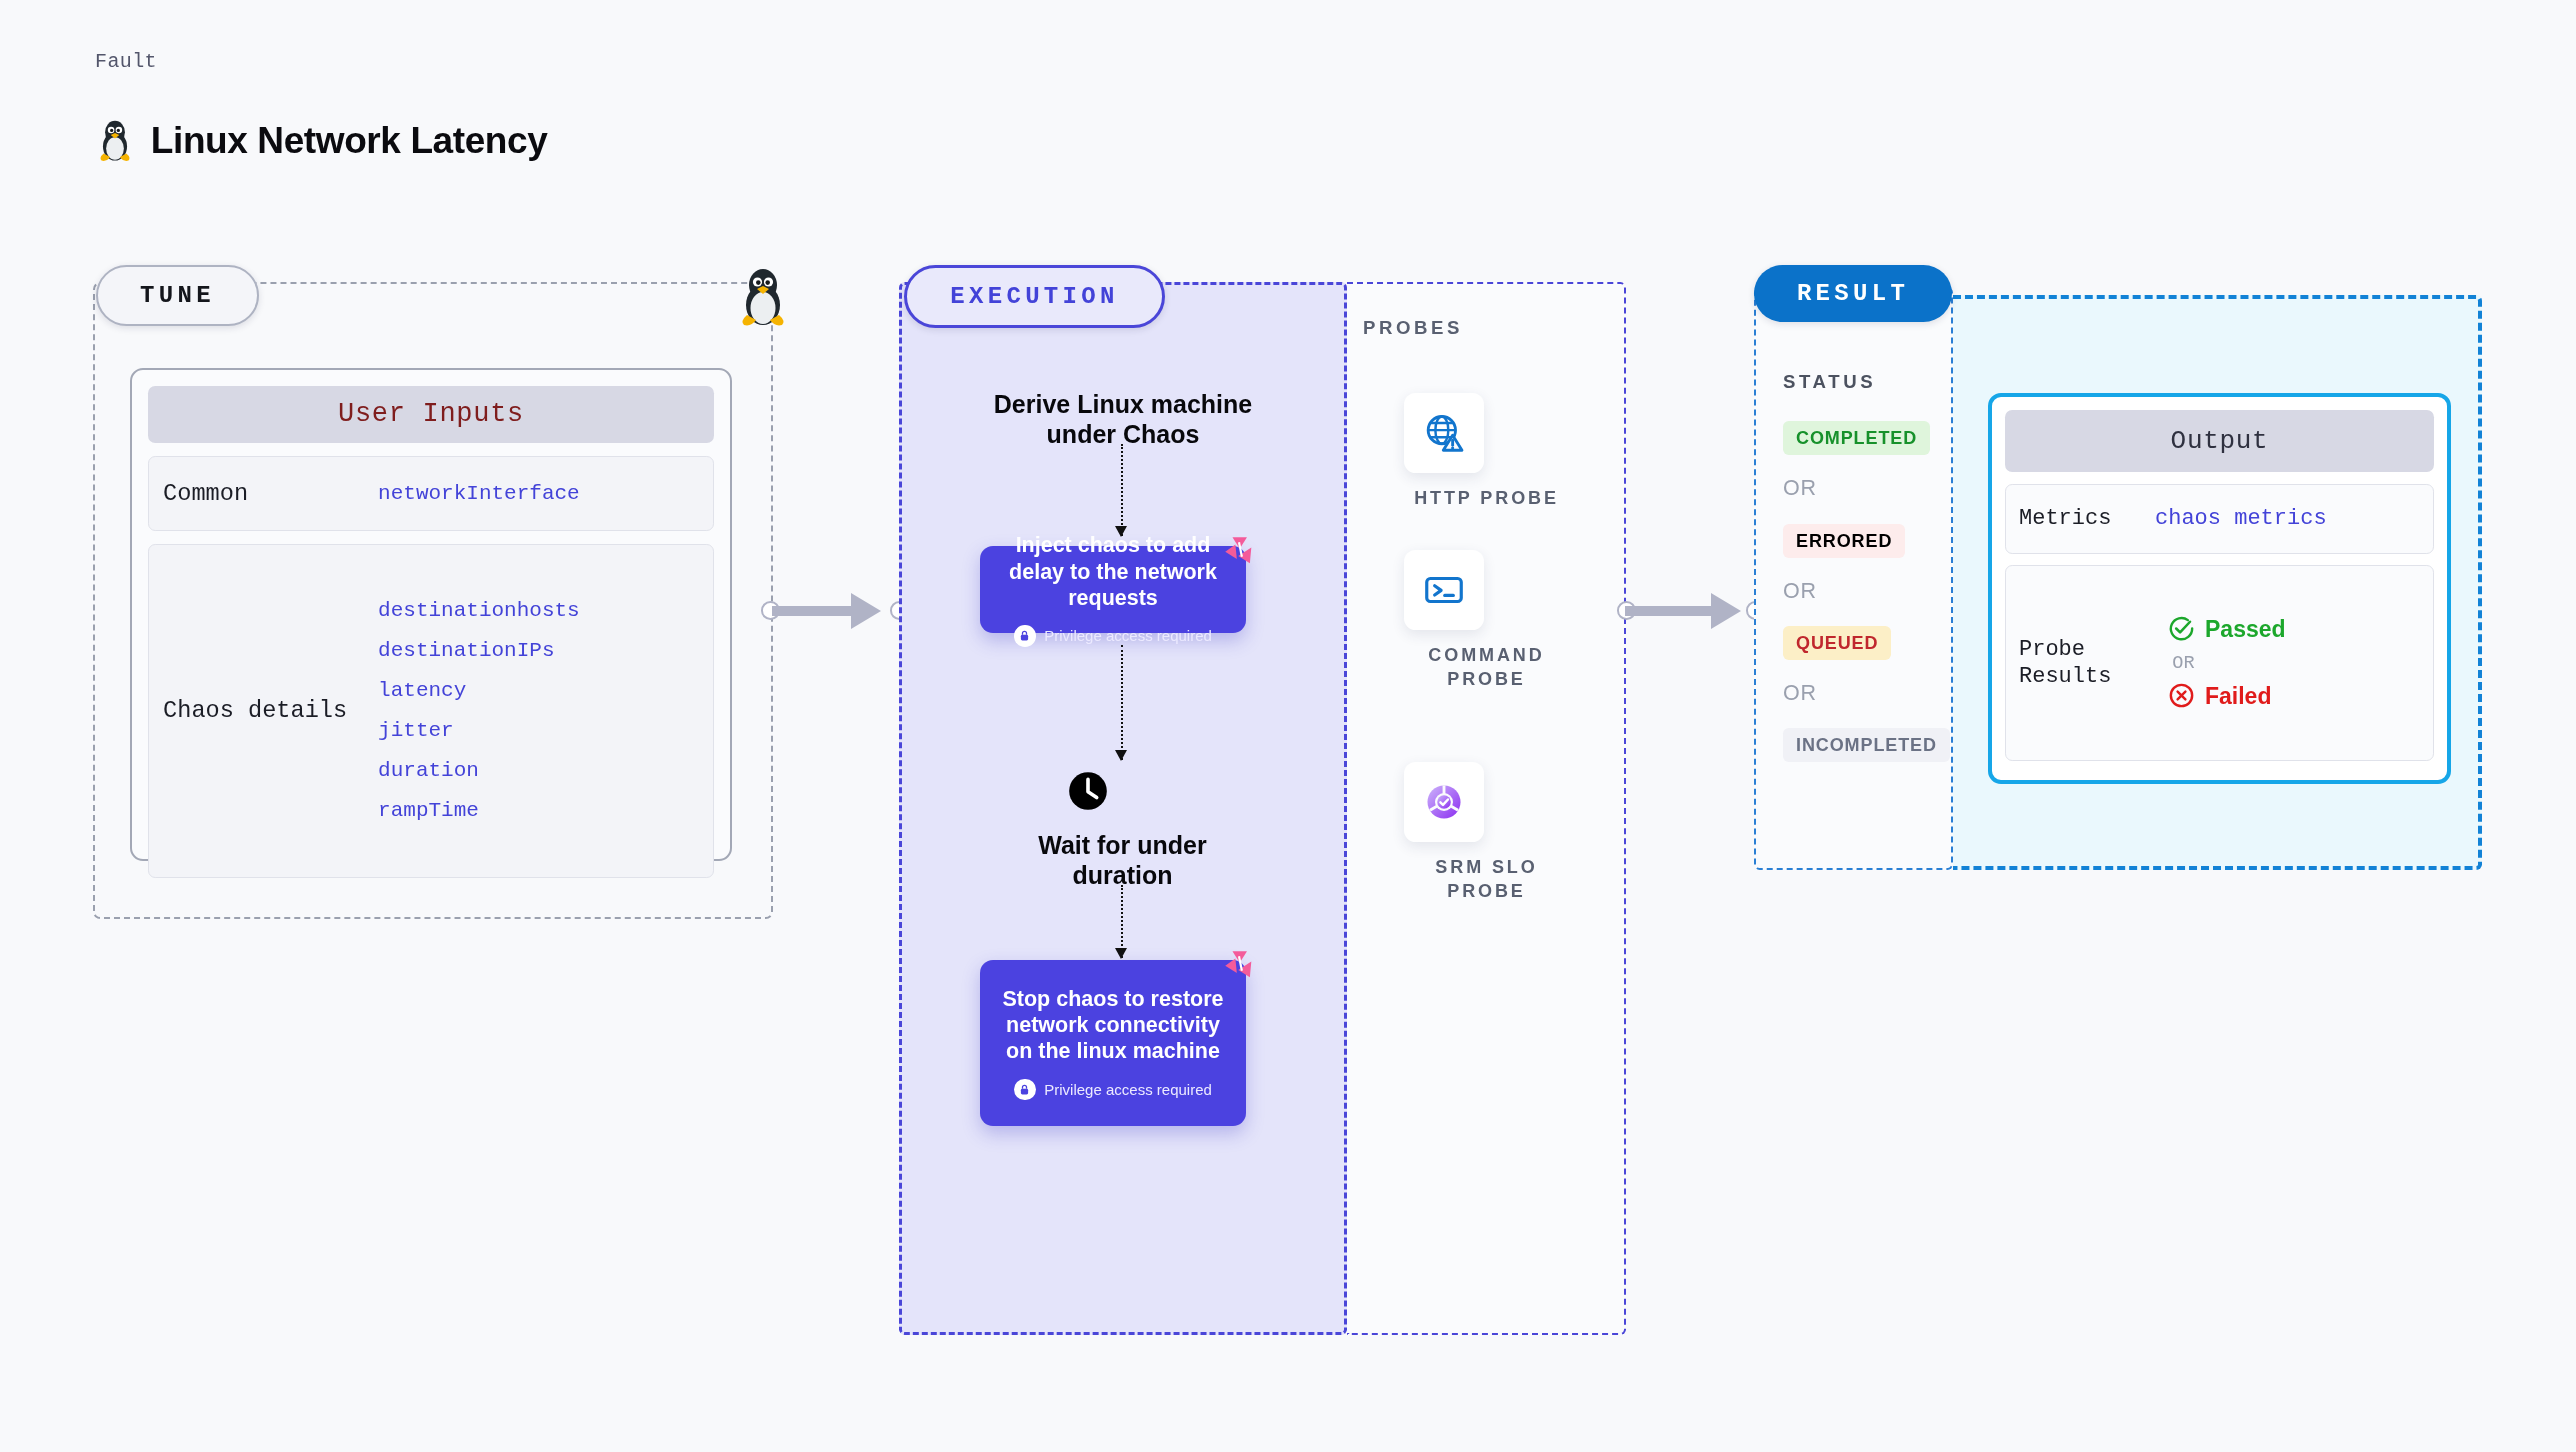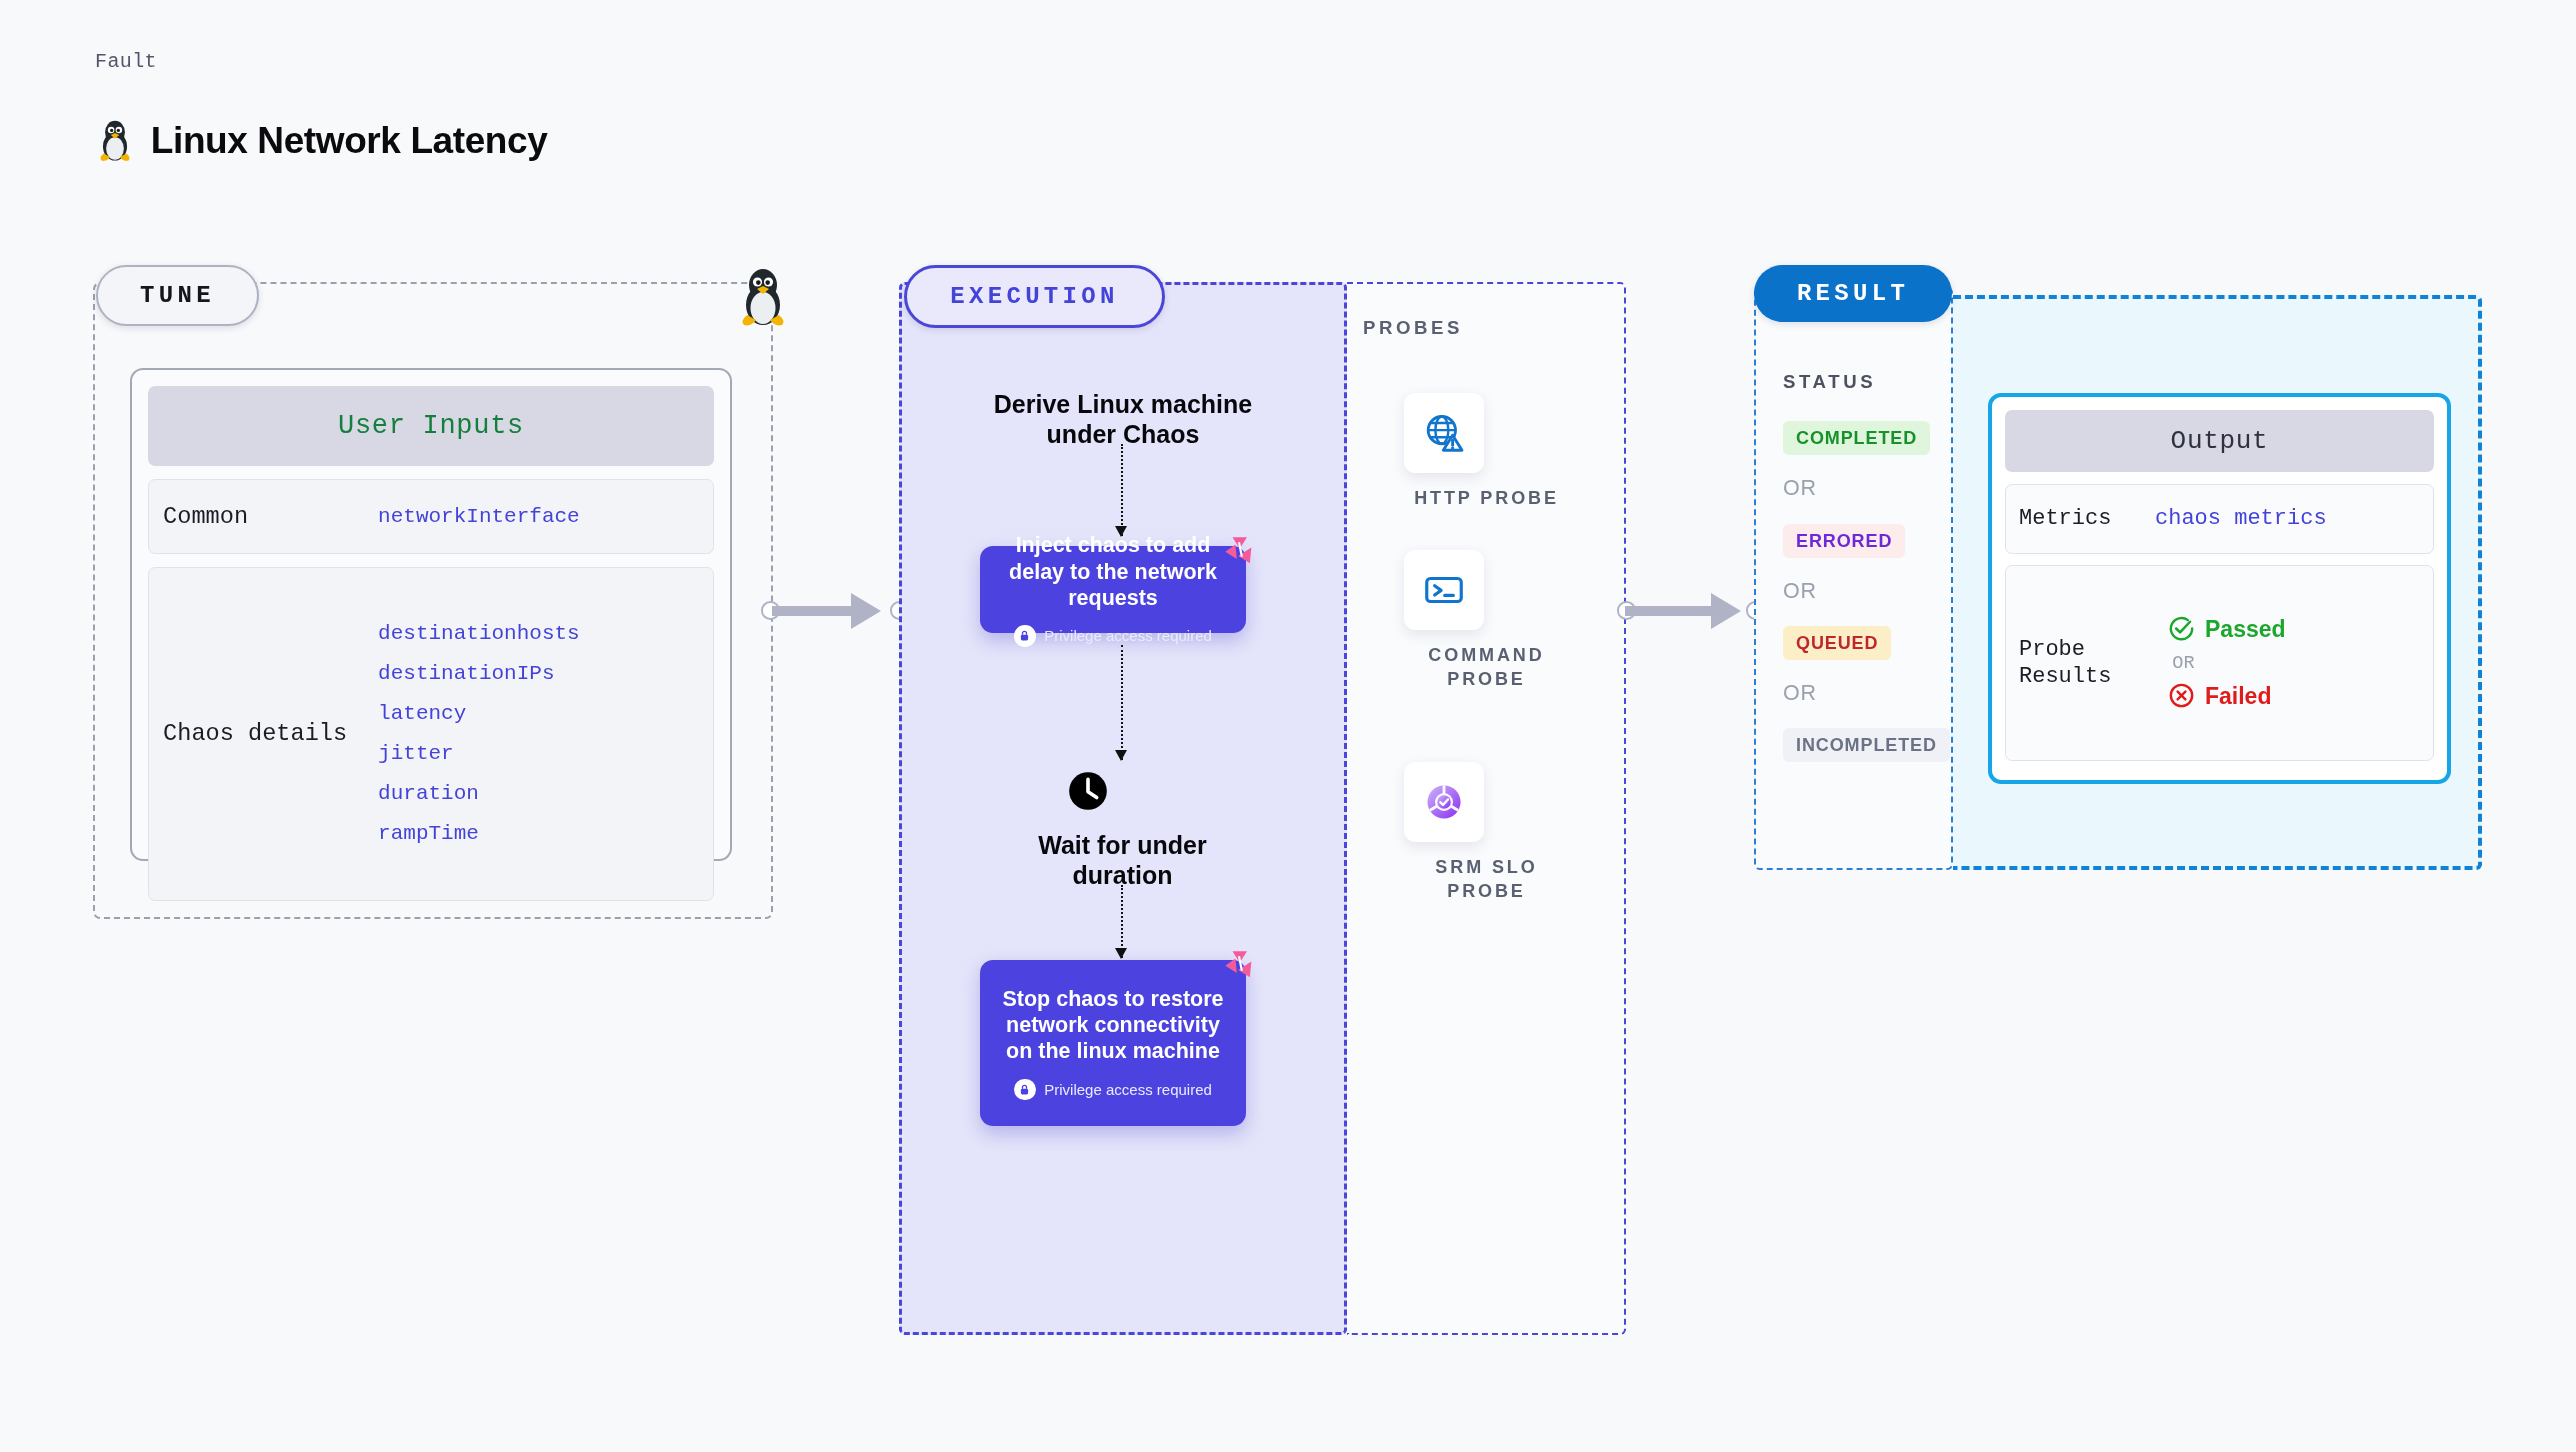--- a/index.html
+++ b/index.html
@@ -71,27 +71,27 @@
     position: absolute;
     left: 130px; top: 368px;
     width: 602px; height: 493px;
     background: #fafbfd;
     border: 2.9px solid #a3a8b6;
     border-radius: 13px;
     box-sizing: border-box;
     padding: 15.8px;
   }
   #user-inputs-header {
-    height: 80px;
+    height: 57px;
     background: #d7d8e4;
     border-radius: 7.2px;
     display: flex; align-items: center; justify-content: center;
     font-family: "Liberation Mono", monospace;
     font-size: 27px;
-    color: #15803d;
+    color: #7f1d1d;
     letter-spacing: 0.7px;
   }
   .input-group {
     margin-top: 13px;
     background: #f3f4f8;
     border: 1.4px solid #e0e2ea;
     border-radius: 7.2px;
     display: flex;
     align-items: center;
     box-sizing: border-box;
@@ -603,21 +603,21 @@
 <div class="node-dot" id="dot-result-in"></div>
 
 <div id="result-output-region"></div>
 <div id="result-status-region"></div>
 <div id="result-pill" class="stage-pill">RESULT</div>
 
 <div id="status-label">STATUS</div>
 
 <div class="status-chip" style="left:1783px; top:421px; background:#dff5dc; color:#17912b;">COMPLETED</div>
 <div class="status-or" style="left:1783px; top:476px;">OR</div>
-<div class="status-chip" style="left:1783px; top:524px; background:#fdecec; color:#6d28d9;">ERRORED</div>
+<div class="status-chip" style="left:1783px; top:524px; background:#fdecec; color:#000000;">ERRORED</div>
 <div class="status-or" style="left:1783px; top:579px;">OR</div>
 <div class="status-chip" style="left:1783px; top:626px; background:#fcefc7; color:#c0272d;">QUEUED</div>
 <div class="status-or" style="left:1783px; top:681px;">OR</div>
 <div class="status-chip" style="left:1783px; top:728px; background:#f0f1f6; color:#6b7285;">INCOMPLETED</div>
 
 <div id="output-card">
   <div id="output-header">Output</div>
 
   <div id="output-metrics" class="output-group">
     <div class="output-group-label">Metrics</div>

